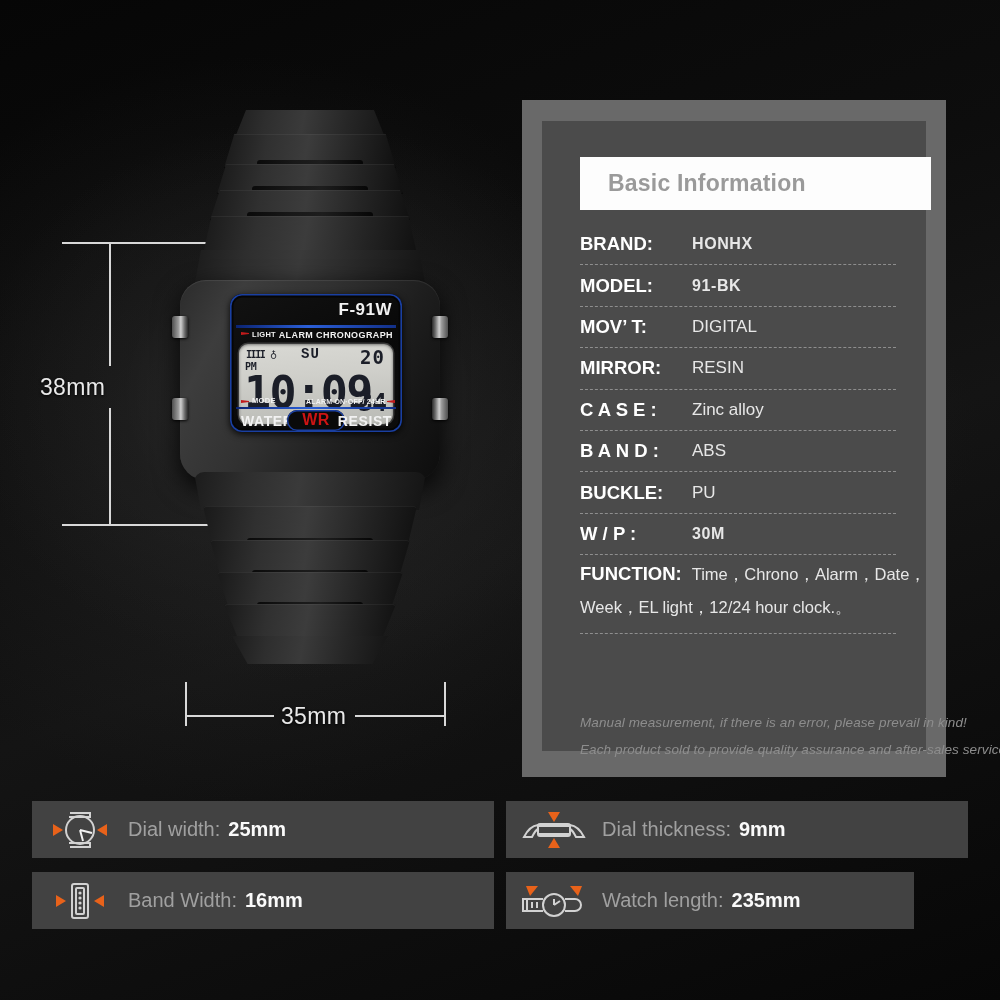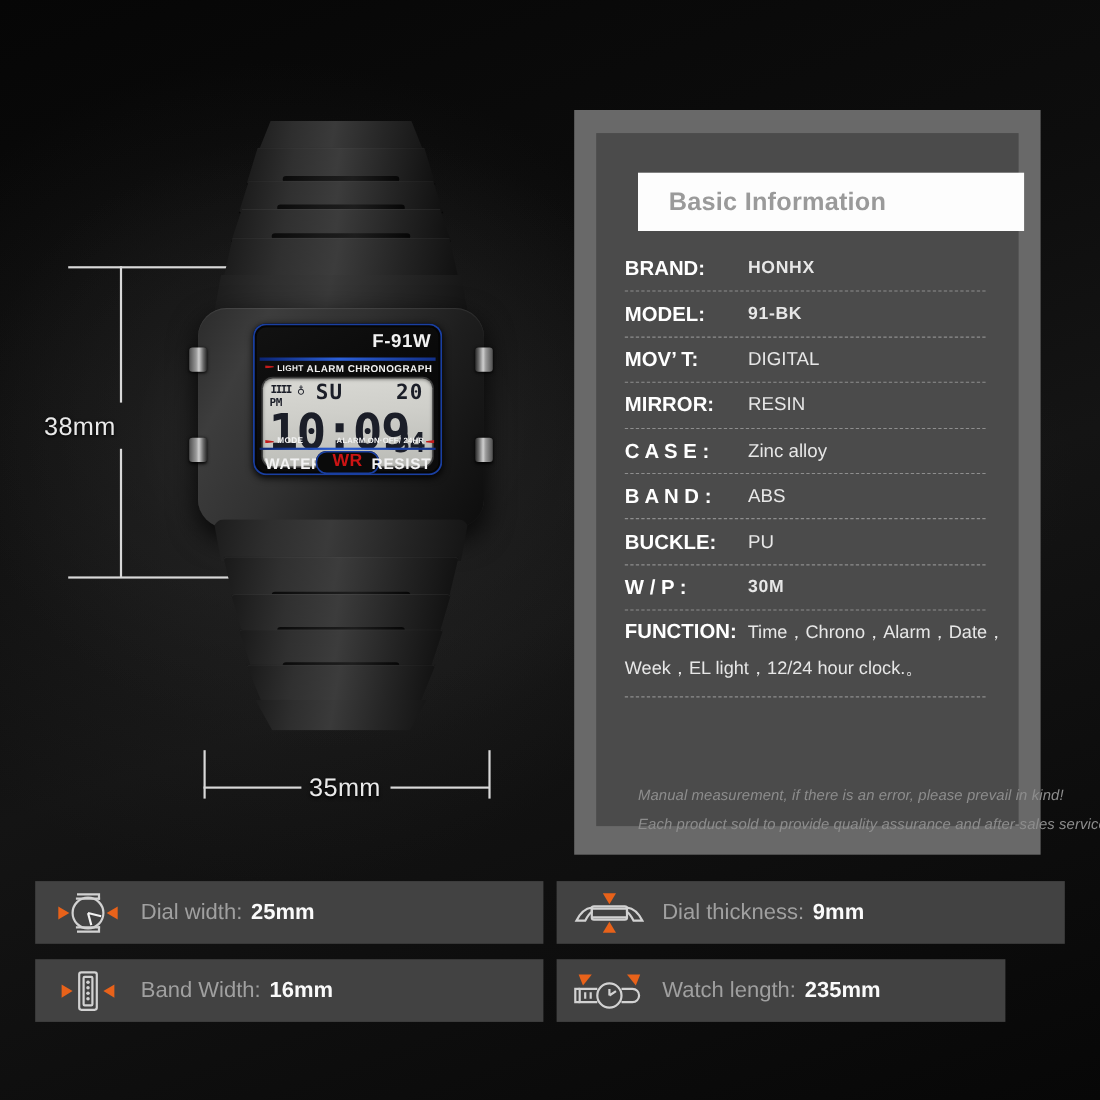--- a/index.html
+++ b/index.html
@@ -89,21 +89,21 @@
     border-radius: 9px;
     background: linear-gradient(176deg,#d9d9d4 0%,#cfcfca 40%,#b9bab5 100%);
     box-shadow: inset 0 1px 3px rgba(0,0,0,.45), 0 0 0 1.4px #3a3a3a;
     overflow: hidden;
     font-family: "DejaVu Sans Mono", monospace;
   }
   .lcdt { position: absolute; color: #1b1e28; white-space: nowrap; }
   #lcd-bars  { left: 7px;  top: 5px;  font-size: 10px; letter-spacing: -1.4px; font-weight: bold; }
   #lcd-bell  { left: 31px; top: 3px;  font-size: 12px; }
   #lcd-pm    { left: 6px;  top: 17px; font-size: 10px; font-weight: bold; letter-spacing: -.3px; }
-  #lcd-day   { left: 48px; top: 2px;  font-size: 19px; font-weight: bold; letter-spacing: 1px; }
+  #lcd-day   { left: 62px; top: 2px;  font-size: 14px; font-weight: bold; letter-spacing: 1px; font-family: Liberation Mono, monospace; }
   #lcd-date  { right: 8px; top: 2px;  font-size: 19px; font-weight: bold; letter-spacing: 1px; }
   #lcd-time  { left: 5px;  top: 25px; font-size: 45px; font-weight: bold; letter-spacing: -1.5px; line-height: 48px; }
   #lcd-sec   { right: 7px; top: 44px; font-size: 25px; font-weight: bold; letter-spacing: -1px; }
 
   #mode-lbl  { left: 22px; bottom: 27px; font-size: 7.5px; letter-spacing: .3px; }
   #alarm-row { left: 76px; bottom: 27px; font-size: 7px; letter-spacing: .2px; }
   #blueline2 {
     position: absolute; left: 6px; right: 6px; bottom: 23px; height: 2.5px;
     background: linear-gradient(90deg,#0b2473,#2b5fd8 45%,#123089);
   }
@@ -129,21 +129,21 @@
     background: #4b4b4b;
   }
   #info-title-bar {
     position: absolute; left: 38px; top: 36px; width: 351px; height: 53px;
     background: #fdfdfd; display: flex; align-items: center;
   }
   #info-title {
     margin-left: 28px; color: #9a9a9a; font-size: 23px; font-weight: bold;
     letter-spacing: .2px;
   }
-  #spec-list { position: absolute; left: 26px; top: 103px; right: 30px; }
+  #spec-list { position: absolute; left: 38px; top: 103px; right: 30px; }
   .spec-row {
     position: relative; height: 41.4px; display: flex; align-items: center;
     border-bottom: 1px dashed #8e8e8e;
   }
   .spec-row:last-of-type { border-bottom: none; }
   .spec-key {
     color: #fff; font-size: 18.5px; font-weight: bold;
     min-width: 104px; white-space: nowrap;
   }
   .spec-val { color: #e7e7e7; font-size: 17px; margin-left: 8px; white-space: nowrap; }

